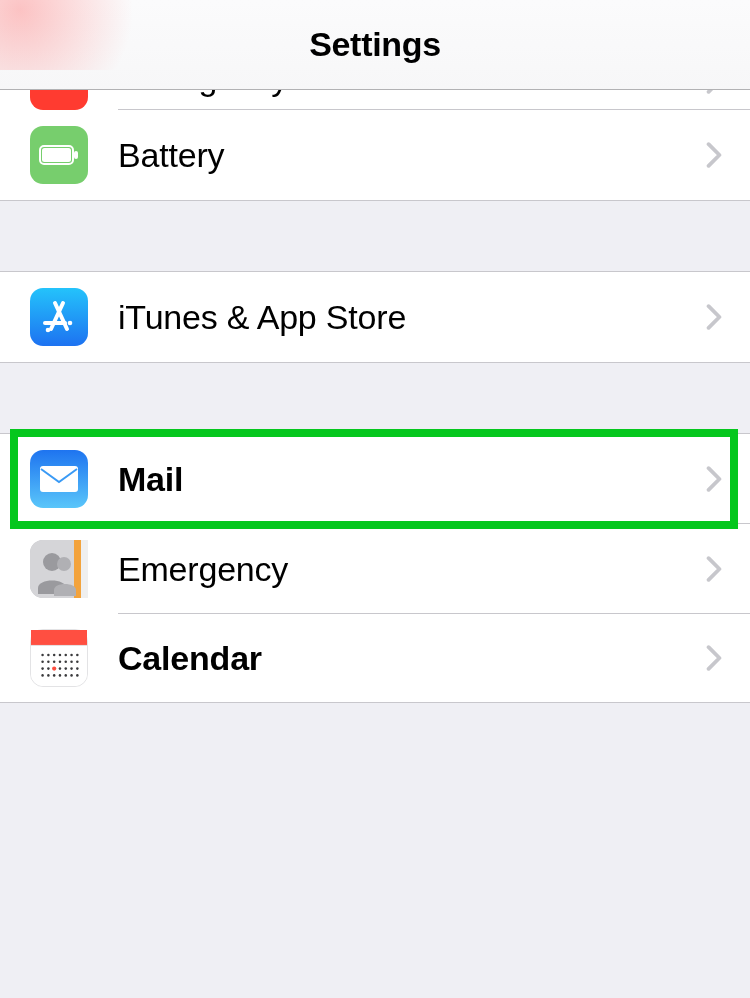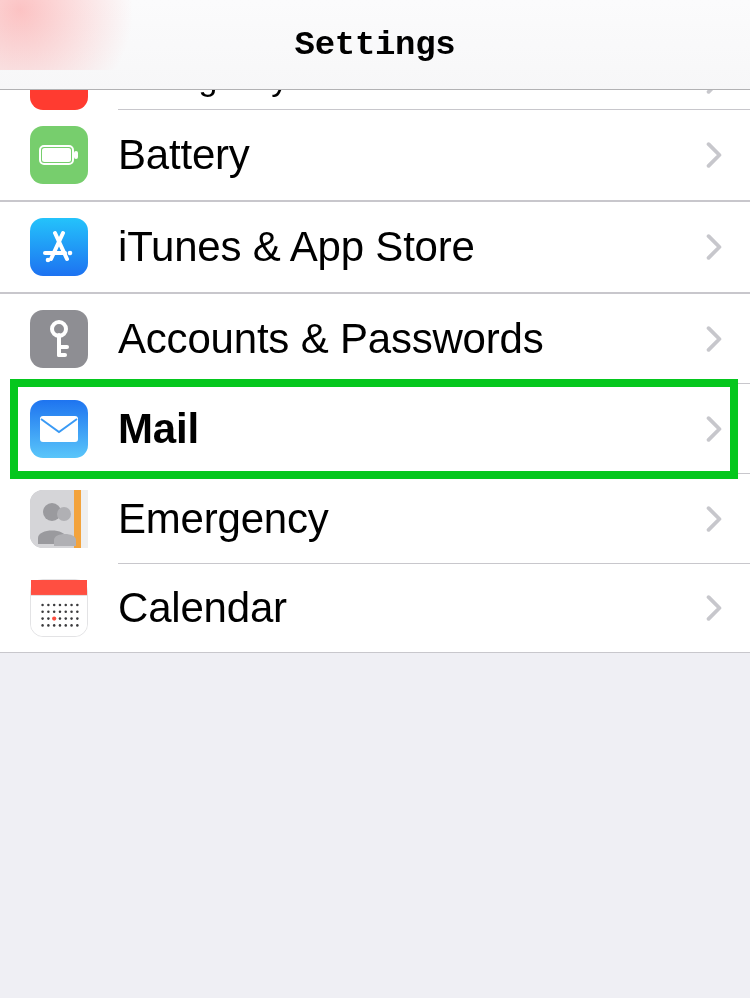--- a/index.html
+++ b/index.html
@@ -26,47 +26,46 @@
       position: absolute;
       top: -10px; left: -10px;
       width: 180px; height: 80px;
       background: radial-gradient(circle at 30px 20px, rgba(255,90,90,0.35), rgba(255,90,90,0) 70%);
       pointer-events: none;
     }
     .header h1 {
       font-size: 34px;
       font-weight: 600;
       letter-spacing: -0.3px;
-      font-family: Liberation Mono, monospace;
     }
     .group {
       background: #fff;
       border-top: 1px solid #c8c7cc;
       border-bottom: 1px solid #c8c7cc;
     }
-    .group + .group { }
+    .group + .group { margin-top: 70px; }
     .group.first  { border-top: none; }
     .row {
       position: relative;
       display: flex;
       align-items: center;
       height: 90px;
       padding-left: 30px;
       cursor: pointer;
     }
     .row .icon-wrap {
       width: 58px; height: 58px;
       border-radius: 13px;
       display: flex; align-items: center; justify-content: center;
       flex-shrink: 0;
     }
     .row .label {
       flex: 1;
       padding-left: 30px;
-      font-size: 42px;
+      font-size: 34px;
       letter-spacing: -0.2px;
     }
     .row .chevron {
       padding-right: 28px;
       color: #c7c7cc;
       font-size: 40px;
       line-height: 0;
       flex-shrink: 0;
     }
     .row::after {
@@ -85,20 +84,21 @@
     .row.truncated-top .icon-wrap { height: 20px; border-radius: 0 0 13px 13px; }
     .row.truncated-top .label {
       font-size: 34px;
       transform: translateY(-12px);
       white-space: nowrap;
     }
     .row.truncated-top .chevron { transform: translateY(-16px); }
     .row.truncated-bot {
       height: 88px;
       overflow: hidden;
+      font-weight: bold;
     }
     .highlight-frame {
       position: absolute;
       left: 10px; right: 12px;
       top: -5px; height: 100px;
       border: 8px solid #05c71e;
       box-sizing: border-box;
       pointer-events: none;
       z-index: 10;
     }
@@ -163,36 +163,20 @@
           <path d="M2 2 L12 12 L2 22" stroke="#c7c7cc" stroke-width="3.5" fill="none" stroke-linecap="round" stroke-linejoin="round"></path>
         </svg>
     </div>
   </div>
 
 
 </div>
 
 <div class="group">
 
-  <div class="row">
-    <div class="icon-wrap" style="background:#8e8e93;">
-      <svg width="36" height="44" viewBox="0 0 36 44">
-        <circle cx="18" cy="12" r="7" fill="none" stroke="#fff" stroke-width="4"></circle>
-        <line x1="18" y1="18" x2="18" y2="38" stroke="#fff" stroke-width="4" stroke-linecap="round"></line>
-        <line x1="18" y1="30" x2="26" y2="30" stroke="#fff" stroke-width="4" stroke-linecap="round"></line>
-        <line x1="18" y1="38" x2="24" y2="38" stroke="#fff" stroke-width="4" stroke-linecap="round"></line>
-      </svg>
-    </div>
-    <div class="label">Accounts &amp; Passwords</div>
-    <div class="chevron">
-      <svg width="16" height="26" viewBox="0 0 14 24">
-          <path d="M2 2 L12 12 L2 22" stroke="#c7c7cc" stroke-width="3.5" fill="none" stroke-linecap="round" stroke-linejoin="round"></path>
-        </svg>
-    </div>
-  </div>
 
   <div class="row" style="position:relative;font-weight:bold;">
     <div class="highlight-frame"></div>
     <div class="icon-wrap" style="background:linear-gradient(#1e74f0,#5ac6fa);">
       <svg width="42" height="30" viewBox="0 0 42 30">
         <rect x="2" y="2" width="38" height="26" rx="3" fill="#fff"></rect>
         <path d="M3 5 L21 18 L39 5" fill="none" stroke="#3a9af5" stroke-width="2"></path>
       </svg>
     </div>
     <div class="label">Mail</div>

